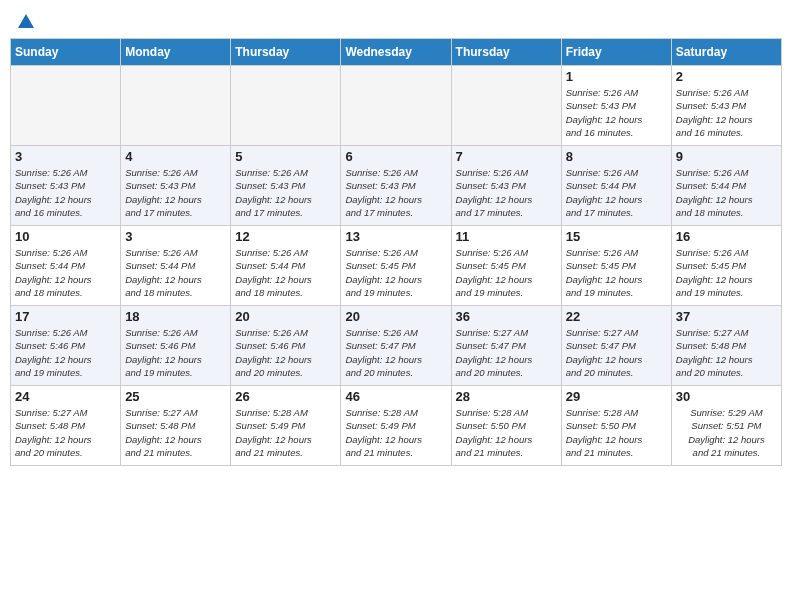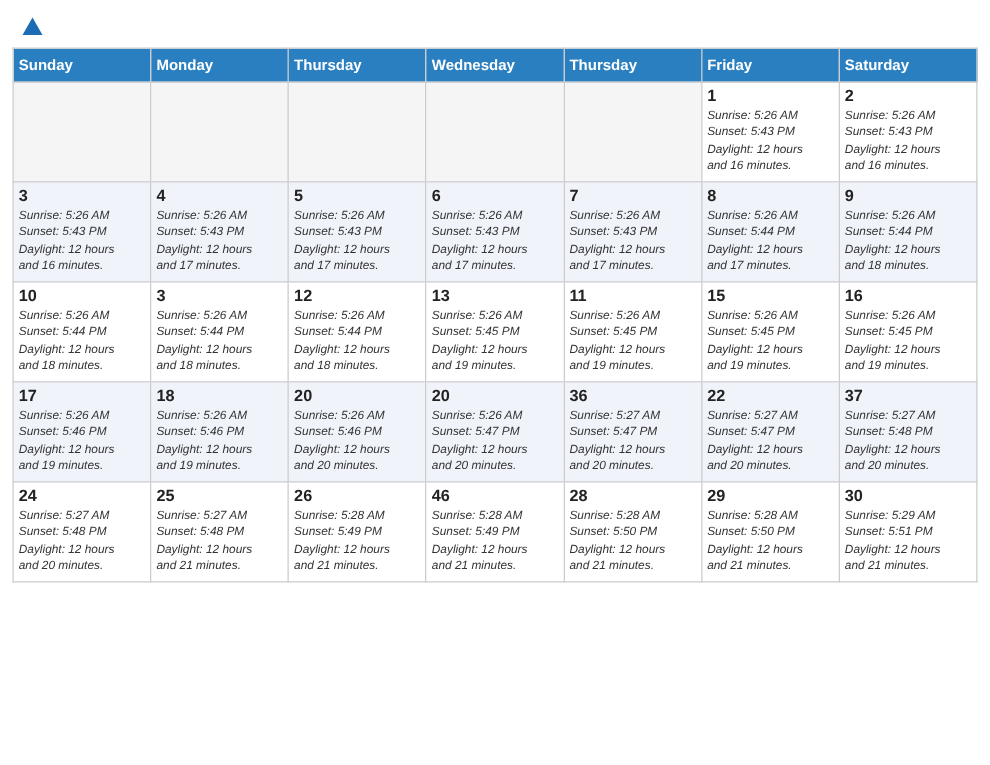--- a/index.html
+++ b/index.html
@@ -338,20 +338,20 @@
         </td>
         <td>
           <span class="day-number">29</span>
           <div class="day-info" style="white-space: pre-line;">Sunrise: 5:28 AM
 Sunset: 5:50 PM
 Daylight: 12 hours
 and 21 minutes.</div>
         </td>
         <td>
           <span class="day-number">30</span>
-          <div class="day-info" style="white-space: pre-line;">Sunrise: 5:29 AM
+          <div class="day-info" style="white-space: pre-line; text-align: center;">Sunrise: 5:29 AM
 Sunset: 5:51 PM
 Daylight: 12 hours
 and 21 minutes.</div>
         </td>
       </tr>
     </tbody>
 </table>
 
 </body></html>

